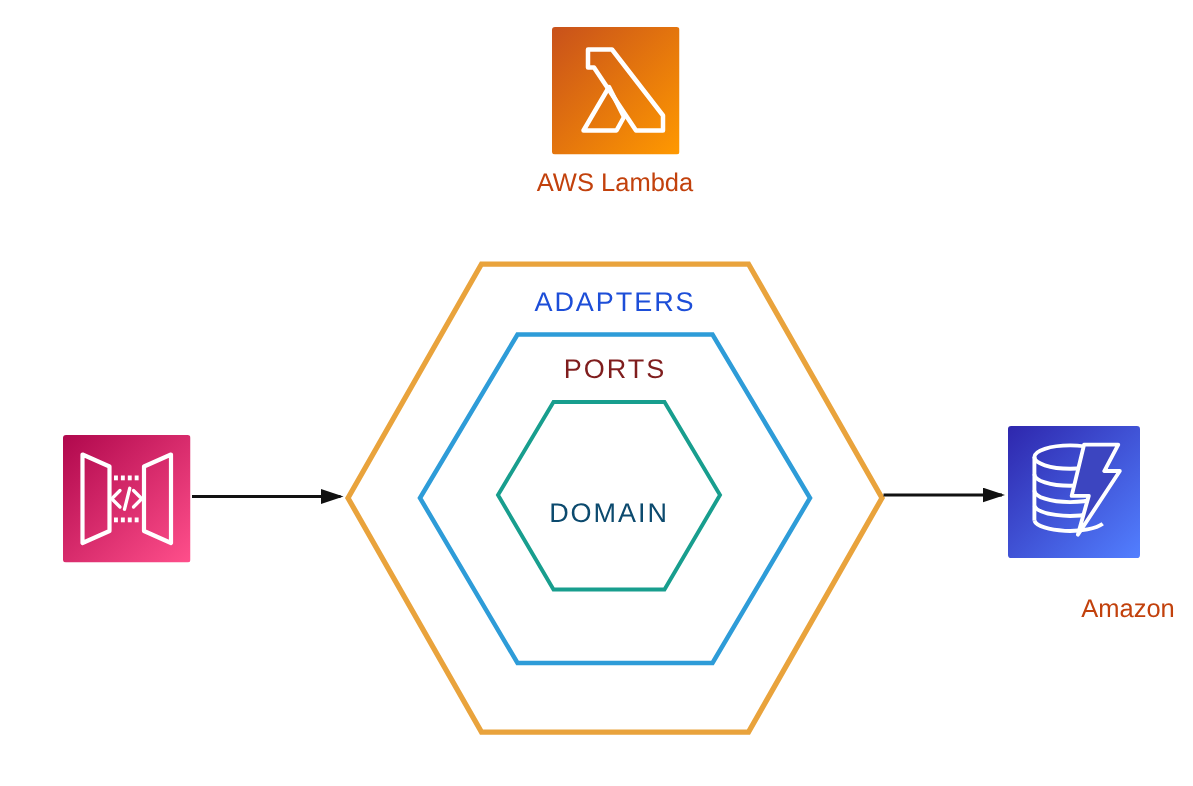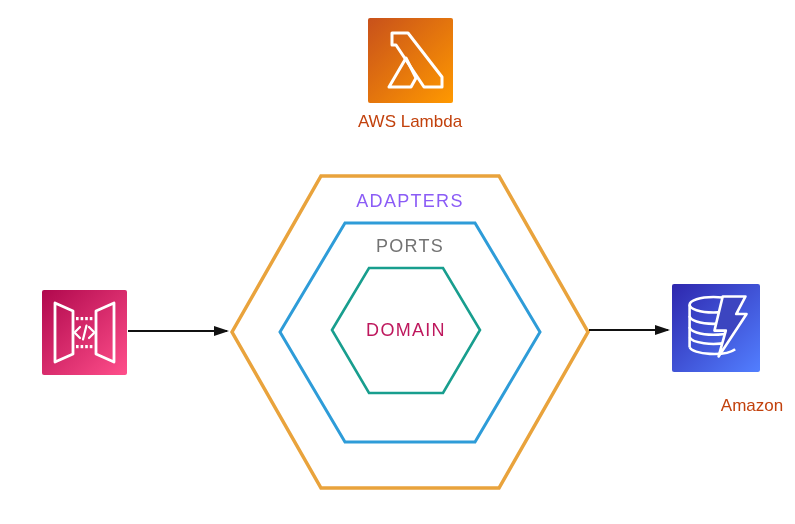--- a/index.html
+++ b/index.html
@@ -43,23 +43,23 @@
 
     <polygon points="280,332 345,223 475,223 540,332 475,442 345,442" fill="none" stroke-width="3" stroke-linejoin="miter" stroke="#2E9CD8"></polygon>
 
     <polygon points="332,330 369,268 443,268 480,330 443,393 369,393" fill="none" stroke-width="2.6" stroke-linejoin="miter" stroke="#189E8E"></polygon>
 
     <line x1="128" y1="331" x2="227" y2="331" stroke="#111111" stroke-width="2" marker-end="url(#arrowhead)"></line>
 
     <line x1="589" y1="330" x2="668" y2="330" stroke="#111111" stroke-width="2" marker-end="url(#arrowhead)"></line>
   </svg>
 
-  <div class="hex-label hex-label-adapters" style="color: #8b5cf6;">ADAPTERS</div>
-  <div class="hex-label hex-label-ports" style="color: #737373;">PORTS</div>
-  <div class="hex-label hex-label-domain" style="color: #be185d;">DOMAIN</div>
+  <div class="hex-label hex-label-adapters" style="color: #1d4ed8;">ADAPTERS</div>
+  <div class="hex-label hex-label-ports" style="color: #7f1d1d;">PORTS</div>
+  <div class="hex-label hex-label-domain" style="color: #0c4a6e; margin-top: 12px;">DOMAIN</div>
 
   <svg class="node-icon icon-lambda" viewBox="0 0 85 85">
     <defs>
       <linearGradient id="gradLambda" x1="0" y1="0" x2="1" y2="1">
         <stop offset="0" stop-color="#C8511B"></stop>
         <stop offset="1" stop-color="#FF9900"></stop>
       </linearGradient>
     </defs>
     <rect x="0" y="0" width="85" height="85" rx="2" fill="url(#gradLambda)"></rect>
     <path d="M23,14 L39,14 L73,58 L73,68 L55,68 L27,26 L23,26 Z" fill="none" stroke="#ffffff" stroke-width="3" stroke-linejoin="round" transform="translate(1,1)"></path>

